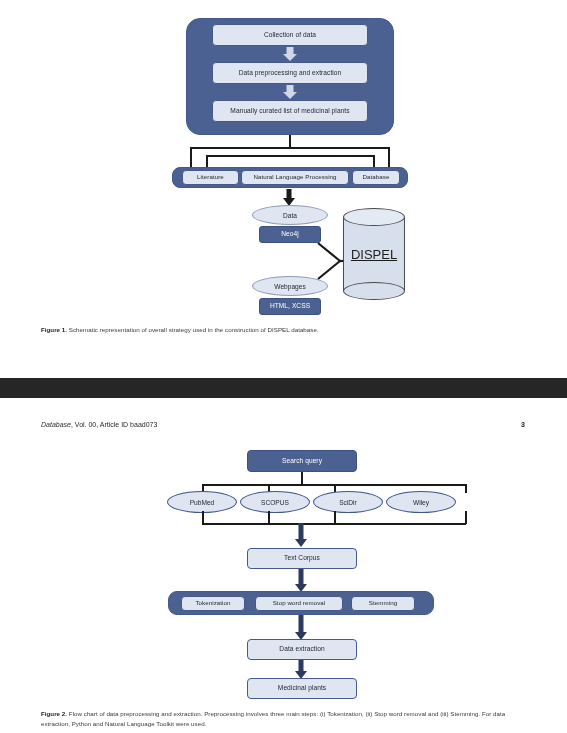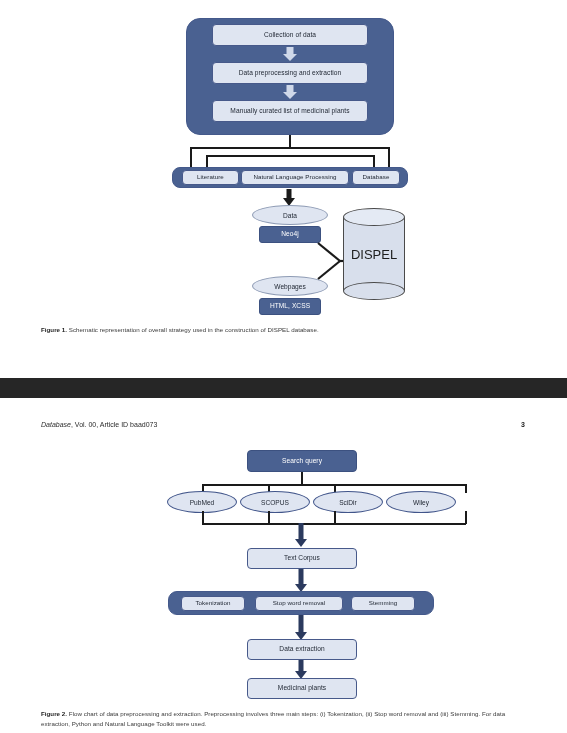--- a/index.html
+++ b/index.html
@@ -142,20 +142,21 @@
   .cyl .top { top: 0; background: #e4eaf4; }
   .cyl .bot { bottom: 0; background: #d8dfec; }
   .cyl .cyl-label {
     position: absolute;
     left: 0; right: 0; top: 0; bottom: 0;
     display: flex;
     align-items: center;
     justify-content: center;
     font-size: 13px;
     color: #1d1d1d;
+    text-decoration: underline;
   }
 
   
   .caption {
     position: absolute;
     font-size: 6.2px;
     line-height: 1.55;
     color: #3b3b3b;
     letter-spacing: 0.005em;
   }

